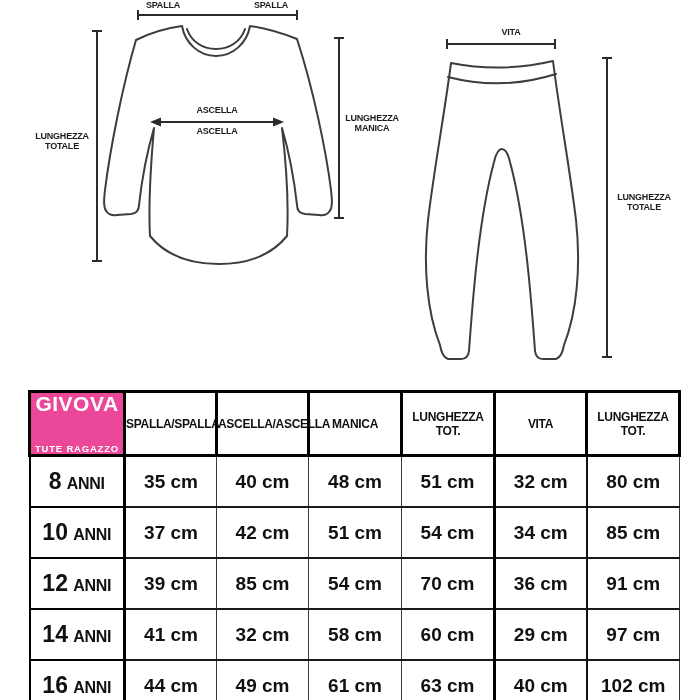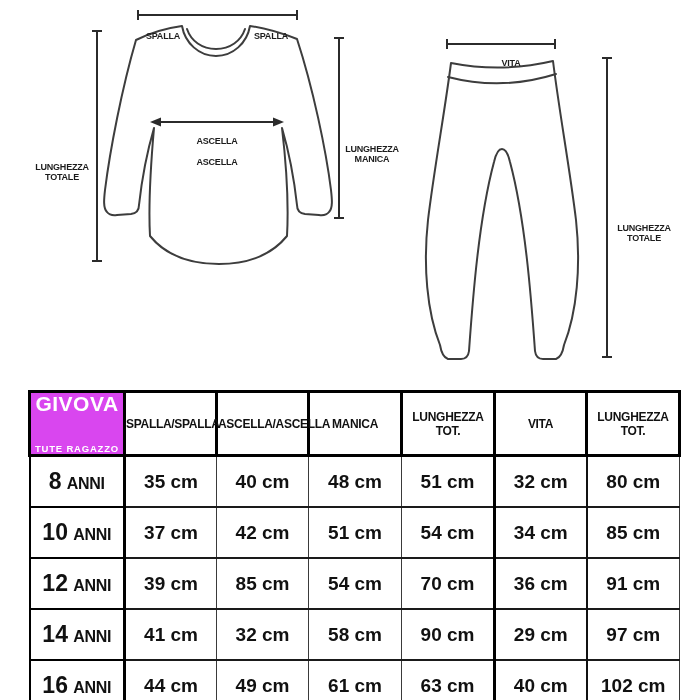--- a/index.html
+++ b/index.html
@@ -21,21 +21,20 @@
   .dlabel {
     position: absolute;
     transform: translateX(-50%);
     font-size: 9px;
     font-weight: bold;
     letter-spacing: -0.2px;
     color: #1c1c1c;
     text-align: center;
     line-height: 10px;
     white-space: nowrap;
-    margin-top: 31px;
   }
   .dlabel .ln { display: block; }
 
   
   .size-table {
     position: absolute;
     left: 28px; top: 390px;
     width: 650px;
     border-collapse: collapse;
     table-layout: fixed;
@@ -49,21 +48,21 @@
   .size-table th {
     border: 3px solid #000;
     height: 52px;
     font-size: 12px;
     font-weight: bold;
     letter-spacing: -0.3px;
     background: #fff;
     color: #111;
   }
   .size-table th.brand-cell {
-    background: #d946ef;
+    background: #ec4899;
     color: #fff;
   }
   .brand-name {
     font-size: 21px;
     font-weight: bold;
     letter-spacing: 0.5px;
     line-height: 22px;
   }
   .brand-sub {
     font-size: 9.5px;
@@ -262,21 +261,21 @@
     </tr>
 
     <tr>
       <td class="size-cell">
         <span class="num">14</span>
         <span class="anni">ANNI</span>
       </td>
       <td>41 cm</td>
       <td>32 cm</td>
       <td>58 cm</td>
-      <td>90 cm</td>
+      <td>60 cm</td>
       <td class="thick-left">29 cm</td>
       <td class="last-col">97 cm</td>
     </tr>
 
     <tr>
       <td class="size-cell">
         <span class="num">16</span>
         <span class="anni">ANNI</span>
       </td>
       <td>44 cm</td>

